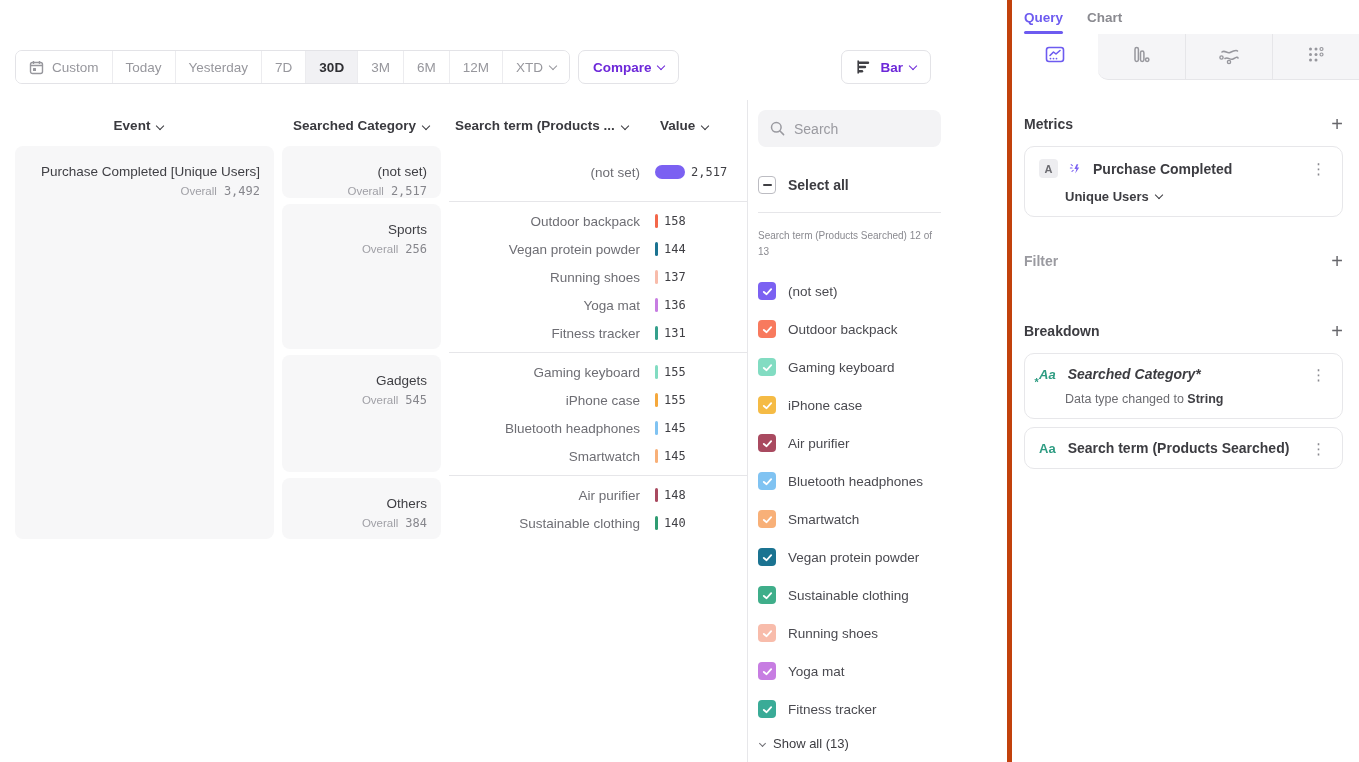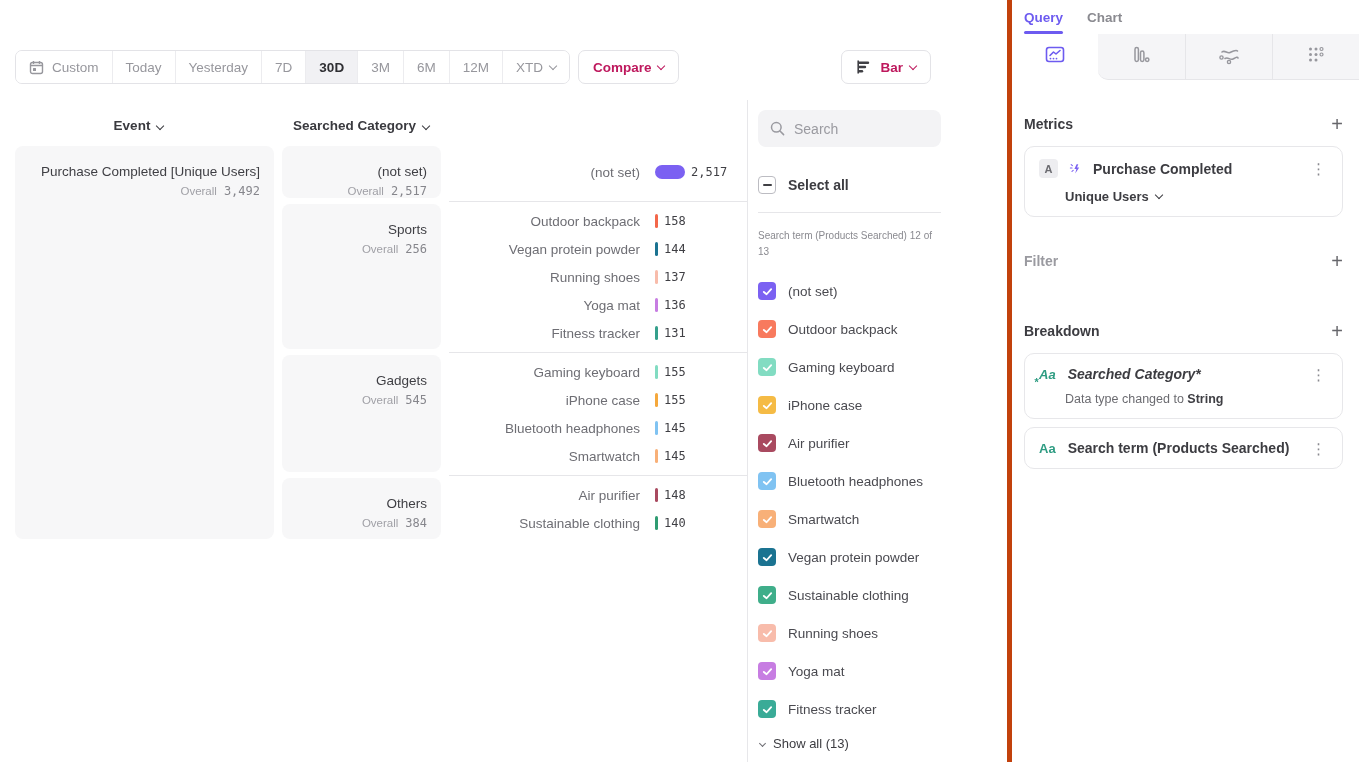--- a/index.html
+++ b/index.html
@@ -7,21 +7,21 @@
   .app{width:1359px;height:762px;display:flex;background:#fff;overflow:hidden}
   .main{flex:0 0 1012px;border-right:5px solid #c2410c;display:flex;flex-direction:column}
   .chev{display:inline-block;width:6px;height:6px;border-right:1.6px solid currentColor;border-bottom:1.6px solid currentColor;transform:rotate(45deg);margin:-2px 0 1px 7px}
   
   .toolbar{margin:50px 16px 0 15px;display:flex;align-items:center;height:34px;flex:0 0 auto}
   .segmented{display:flex;border:1px solid #e3e3e7;border-radius:7px;overflow:hidden;height:34px}
   .seg-btn{display:flex;align-items:center;padding:0 13px;font-size:13.5px;color:#97979d;background:#fff;border:none;border-right:1px solid #ececef;cursor:pointer;font-family:inherit}
   .seg-btn:last-child{border-right:none}
   .seg-btn.selected{background:#f1f1f4;color:#2f2f33;font-weight:700}
   .seg-btn .cal{margin-right:8px;display:flex}
-  .btn{display:flex;align-items:center;height:34px;padding:0 14px;font-size:13.5px;color:#be185d;background:#fff;border:1px solid #e3e3e7;border-radius:7px;cursor:pointer;font-family:inherit;font-weight:600}
+  .btn{display:flex;align-items:center;height:34px;padding:0 14px;font-size:13.5px;color:#6d28d9;background:#fff;border:1px solid #e3e3e7;border-radius:7px;cursor:pointer;font-family:inherit;font-weight:600}
   .compare{margin-left:8px}
   .bar-dd{margin-left:auto;margin-right:60px}
   .bar-dd svg{margin-right:8px}
   
   .content{display:flex;margin-top:16px;flex:1;min-height:0}
   .table-wrap{flex:1;padding-left:15px}
   .thead{display:flex;font-size:13.5px;font-weight:700;color:#3a3a3f;padding-top:18px}
   .h-event{width:259px;text-align:center;padding-right:12px}
   .h-cat{width:159px;margin-left:8px;text-align:right;padding-right:12px}
   .h-terms{flex:1;margin-left:8px;display:flex}
@@ -149,20 +149,24 @@
         <span>Bar</span>
           <span class="chev"></span>
       </button>
     </div>
 
     <div class="content">
       <div class="table-wrap">
         <div class="thead">
           <div class="h-event"><span>Event</span><span class="chev"></span></div>
           <div class="h-cat"><span>Searched Category</span><span class="chev"></span></div>
+          <div class="h-terms">
+            <div class="h-term"><span>Search term (Products ...</span><span class="chev"></span></div>
+            <div class="h-value"><span>Value</span><span class="chev"></span></div>
+          </div>
         </div>
         <div class="tbody">
           <div class="col-event">
             <div class="event-cell">
               <div class="cell-title">Purchase Completed [Unique Users]</div>
               <div class="cell-sub"><span>Overall</span><span class="num">3,492</span></div>
             </div>
           </div>
           <div class="col-rest" id="groups">
               <div class="group">

